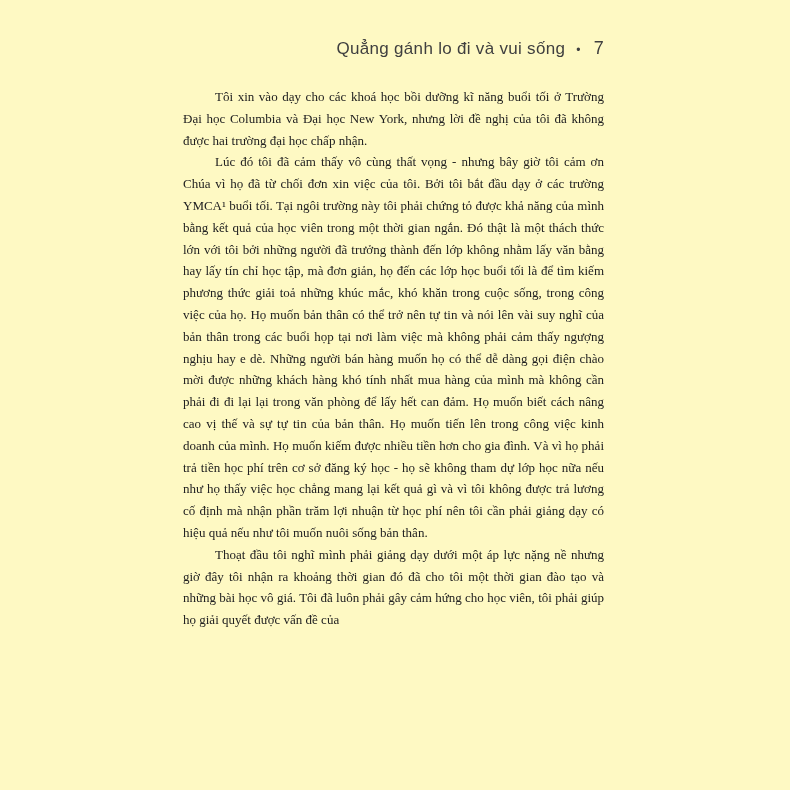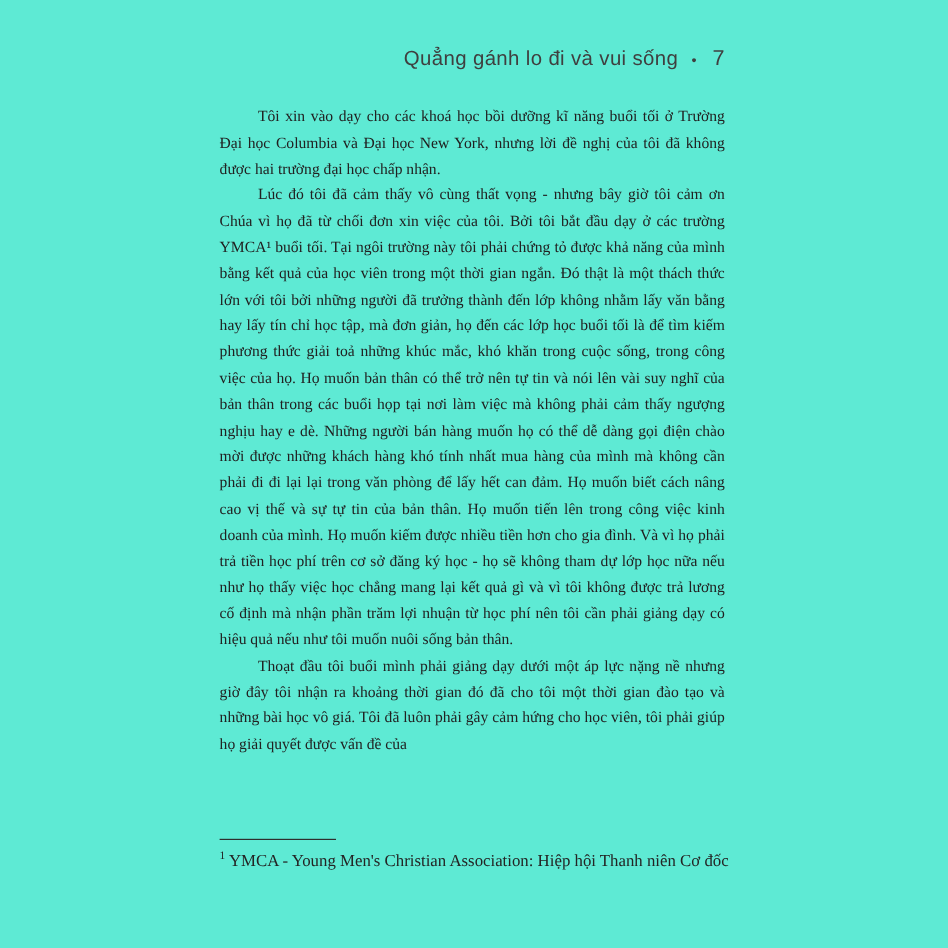--- a/index.html
+++ b/index.html
@@ -1,21 +1,21 @@
 <!DOCTYPE html>
 <html><head>
 <meta charset="utf-8">
 <style>
   * { margin: 0; padding: 0; box-sizing: border-box; }
   html, body { background: #ffffff; }
   .page {
     position: relative;
     width: 790px;
     height: 790px;
-    background: #5eead4;
+    background: #fef9c3;
     overflow: hidden;
     font-family: "Liberation Serif", "DejaVu Serif", serif;
   }
   .running-head {
     position: absolute;
     top: 38px;
     left: 183px;
     width: 421px;
     display: flex;
     justify-content: flex-end;
@@ -78,23 +78,17 @@
 
   <div class="running-head">
     <span class="head-title">Quẳng gánh lo đi và vui sống</span>
     <span class="head-bullet">•</span>
     <span class="head-page-number">7</span>
   </div>
 
   <div class="text-block">
     <p>Tôi xin vào dạy cho các khoá học bồi dưỡng kĩ năng buổi tối ở Trường Đại học Columbia và Đại học New York, nhưng lời đề nghị của tôi đã không được hai trường đại học chấp nhận.</p>
     <p>Lúc đó tôi đã cảm thấy vô cùng thất vọng - nhưng bây giờ tôi cảm ơn Chúa vì họ đã từ chối đơn xin việc của tôi. Bởi tôi bắt đầu dạy ở các trường YMCA¹ buổi tối. Tại ngôi trường này tôi phải chứng tỏ được khả năng của mình bằng kết quả của học viên trong một thời gian ngắn. Đó thật là một thách thức lớn với tôi bởi những người đã trưởng thành đến lớp không nhằm lấy văn bằng hay lấy tín chỉ học tập, mà đơn giản, họ đến các lớp học buổi tối là để tìm kiếm phương thức giải toả những khúc mắc, khó khăn trong cuộc sống, trong công việc của họ. Họ muốn bản thân có thể trở nên tự tin và nói lên vài suy nghĩ của bản thân trong các buổi họp tại nơi làm việc mà không phải cảm thấy ngượng nghịu hay e dè. Những người bán hàng muốn họ có thể dễ dàng gọi điện chào mời được những khách hàng khó tính nhất mua hàng của mình mà không cần phải đi đi lại lại trong văn phòng để lấy hết can đảm. Họ muốn biết cách nâng cao vị thế và sự tự tin của bản thân. Họ muốn tiến lên trong công việc kinh doanh của mình. Họ muốn kiếm được nhiều tiền hơn cho gia đình. Và vì họ phải trả tiền học phí trên cơ sở đăng ký học - họ sẽ không tham dự lớp học nữa nếu như họ thấy việc học chẳng mang lại kết quả gì và vì tôi không được trả lương cố định mà nhận phần trăm lợi nhuận từ học phí nên tôi cần phải giảng dạy có hiệu quả nếu như tôi muốn nuôi sống bản thân.</p>
-    <p>Thoạt đầu tôi buổi mình phải giảng dạy dưới một áp lực nặng nề nhưng giờ đây tôi nhận ra khoảng thời gian đó đã cho tôi một thời gian đào tạo và những bài học vô giá. Tôi đã luôn phải gây cảm hứng cho học viên, tôi phải giúp họ giải quyết được vấn đề của</p>
+    <p>Thoạt đầu tôi nghĩ mình phải giảng dạy dưới một áp lực nặng nề nhưng giờ đây tôi nhận ra khoảng thời gian đó đã cho tôi một thời gian đào tạo và những bài học vô giá. Tôi đã luôn phải gây cảm hứng cho học viên, tôi phải giúp họ giải quyết được vấn đề của</p>
   </div>
 
-  <div class="footnote">
-    <div class="footnote-rule"></div>
-    <div class="footnote-text">
-      <sup>1</sup><span>YMCA - Young Men's Christian Association: Hiệp hội Thanh niên Cơ đốc</span>
-    </div>
-  </div>
 
 </div>
 
 </body></html>

